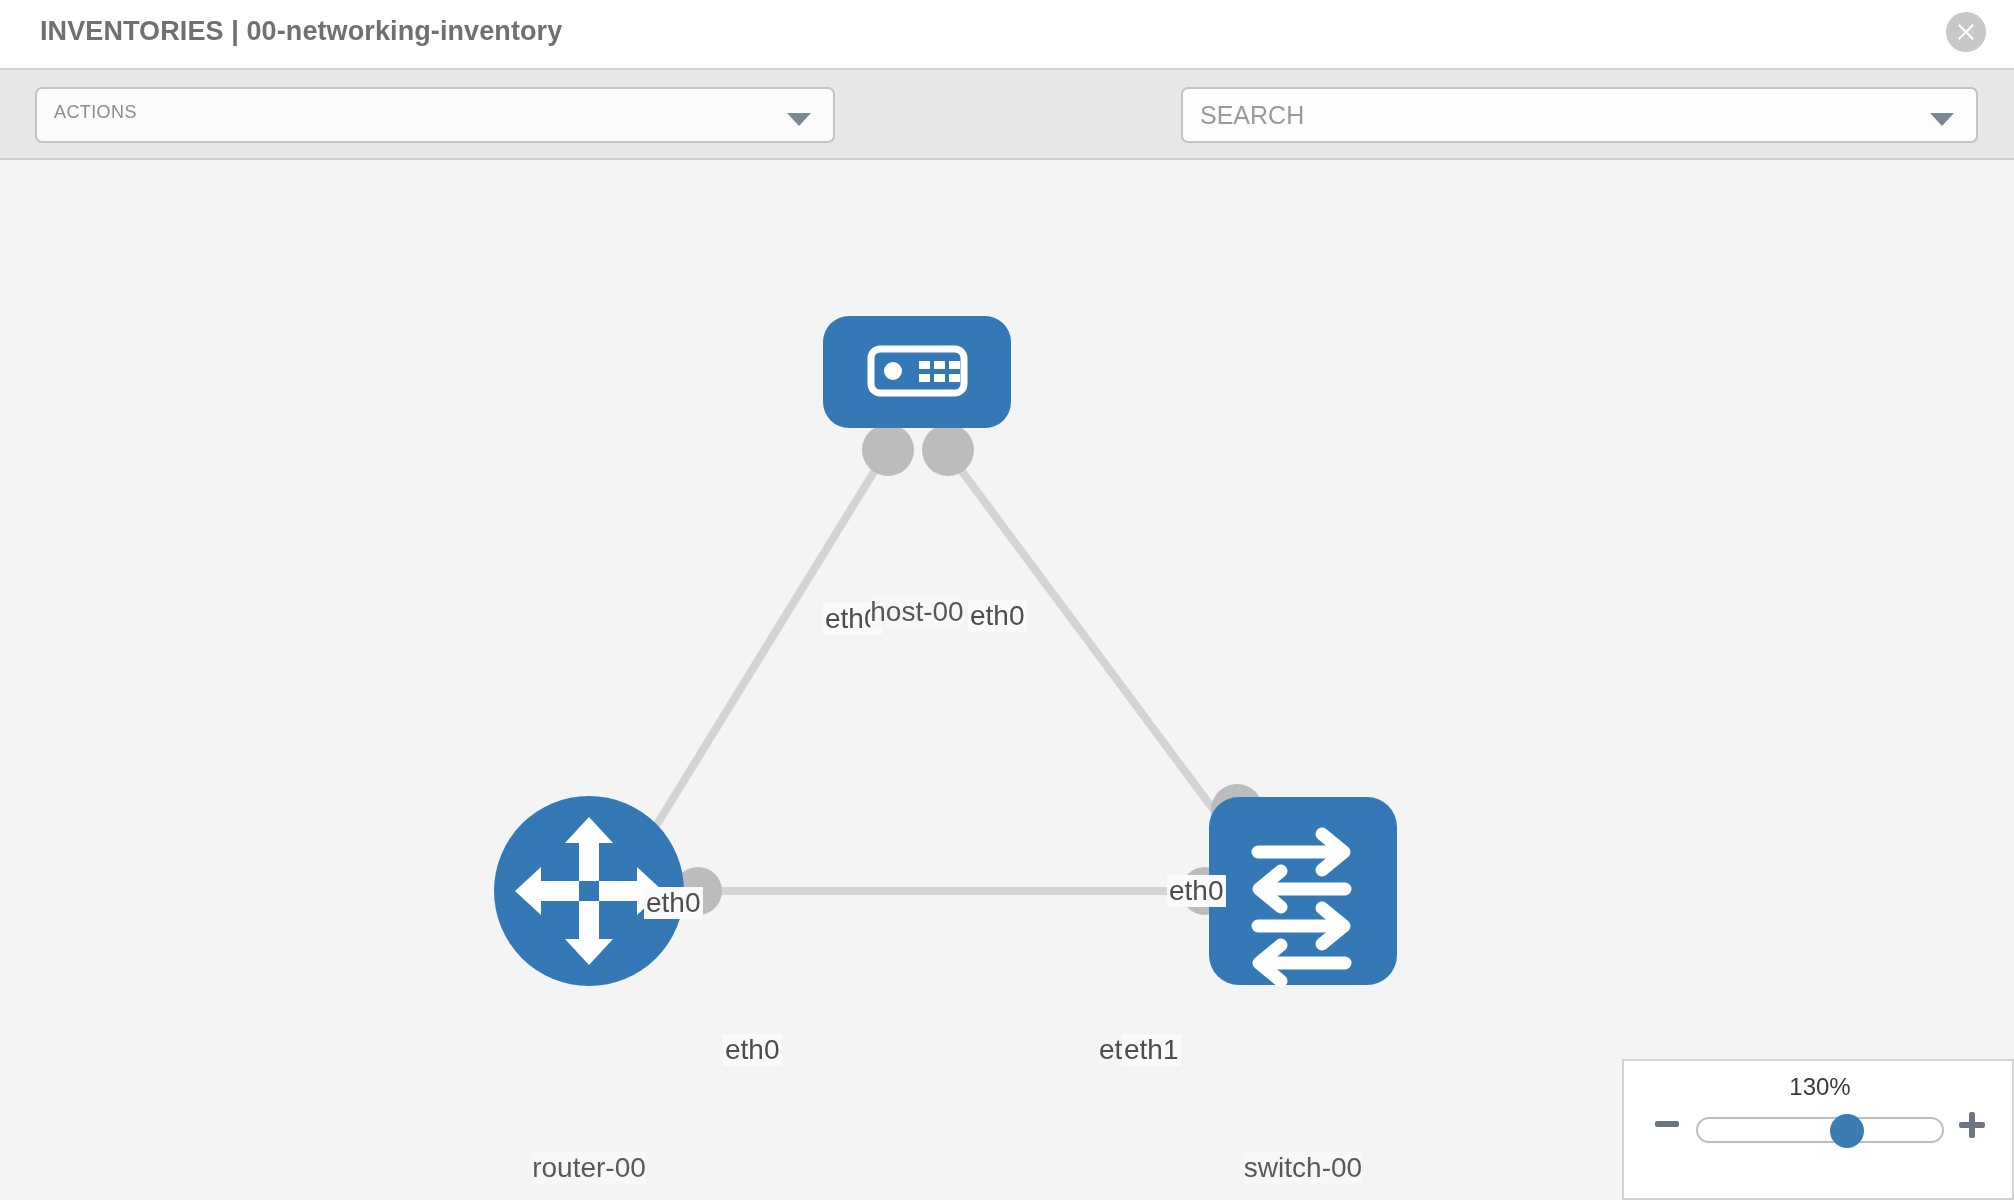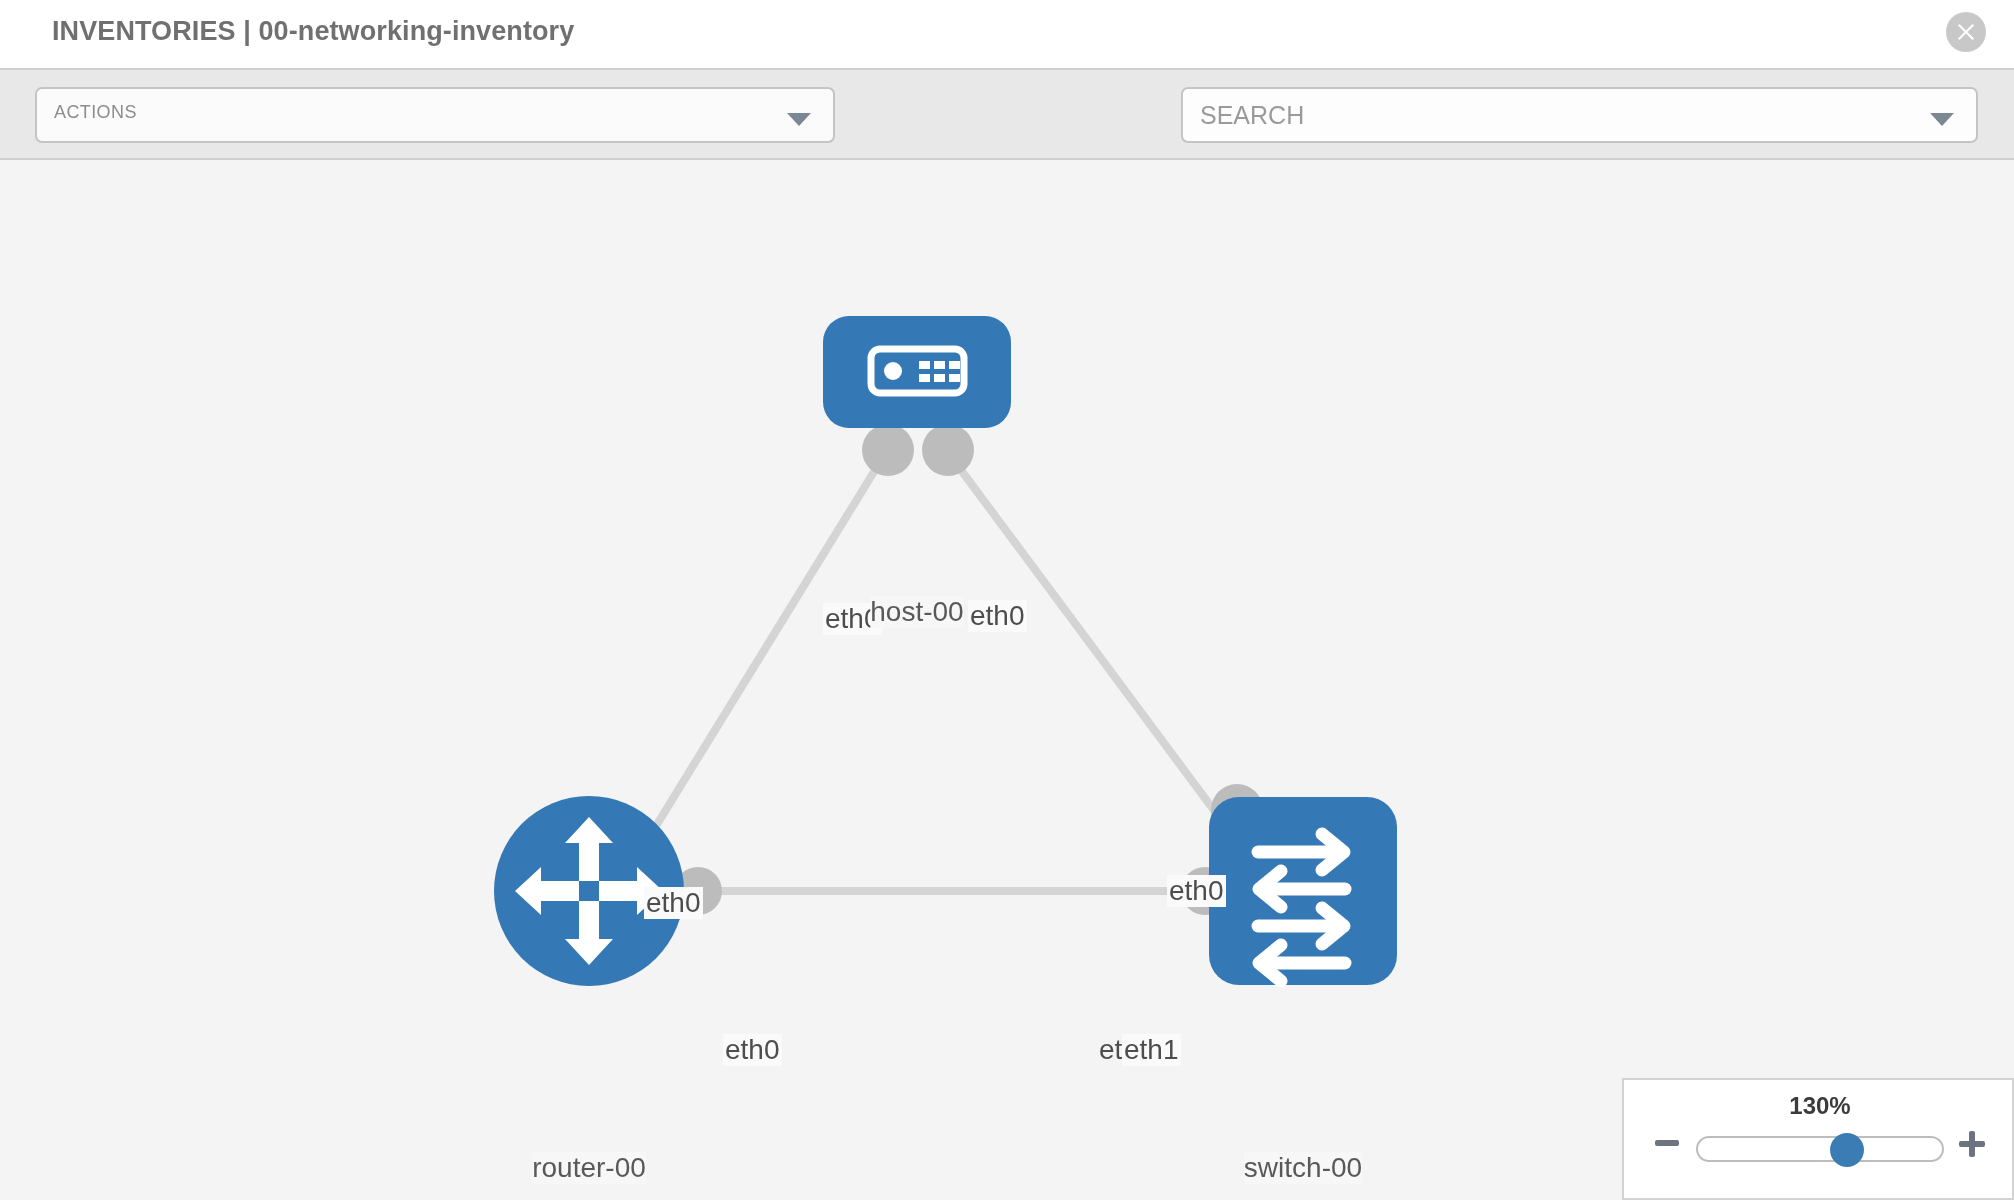--- a/index.html
+++ b/index.html
@@ -10,21 +10,21 @@
     overflow: hidden;
   }
   #app { position: relative; width: 2014px; height: 1200px; }
 
   
   .header {
     position: absolute; left: 0; top: 0; width: 2014px; height: 68px;
     background: #ffffff;
   }
   .header-title {
-    position: absolute; left: 52px; top: 16px;
+    position: absolute; left: 40px; top: 16px;
     font-size: 27px; font-weight: bold; color: #707070;
     letter-spacing: .1px; white-space: nowrap;
   }
   .close-btn {
     position: absolute; right: 28px; top: 12px;
     width: 40px; height: 40px; border-radius: 50%;
     background: #c8c8c8; cursor: pointer;
   }
   .close-btn svg { display: block; }
 
@@ -96,24 +96,23 @@
     position: absolute;
     font-size: 28px; color: #4d4d4d;
     background: #fafafa;
     white-space: nowrap;
     padding: 0 2px;
   }
 
   
   .zoom-panel {
     position: absolute; right: 0; bottom: 0;
-    width: 392px; height: 122px;
+    width: 392px; height: 141px;
     background: #ffffff;
     border: 2px solid #d3d3d3;
-    font-weight: bold;
   }
   .zoom-level {
     position: absolute; left: 0; top: 12px; width: 392px;
     text-align: center; font-size: 24px; color: #3b3b3b;
   }
   .zoom-minus, .zoom-plus {
     position: absolute; top: 48px;
     color: #6b7480; cursor: pointer;
   }
   .zoom-minus { left: 28px; }

